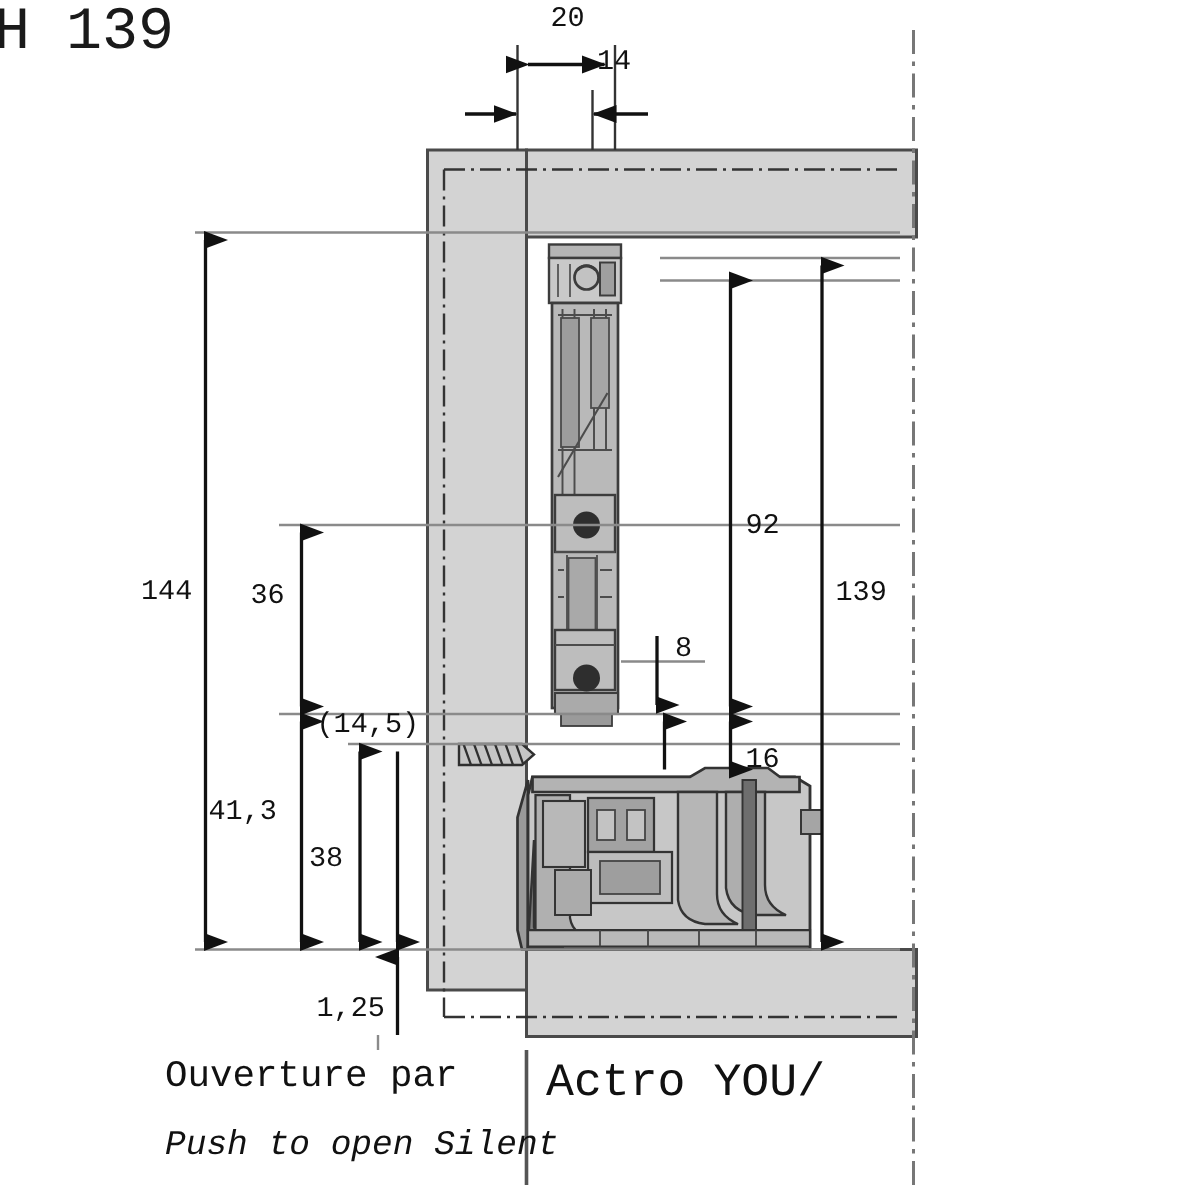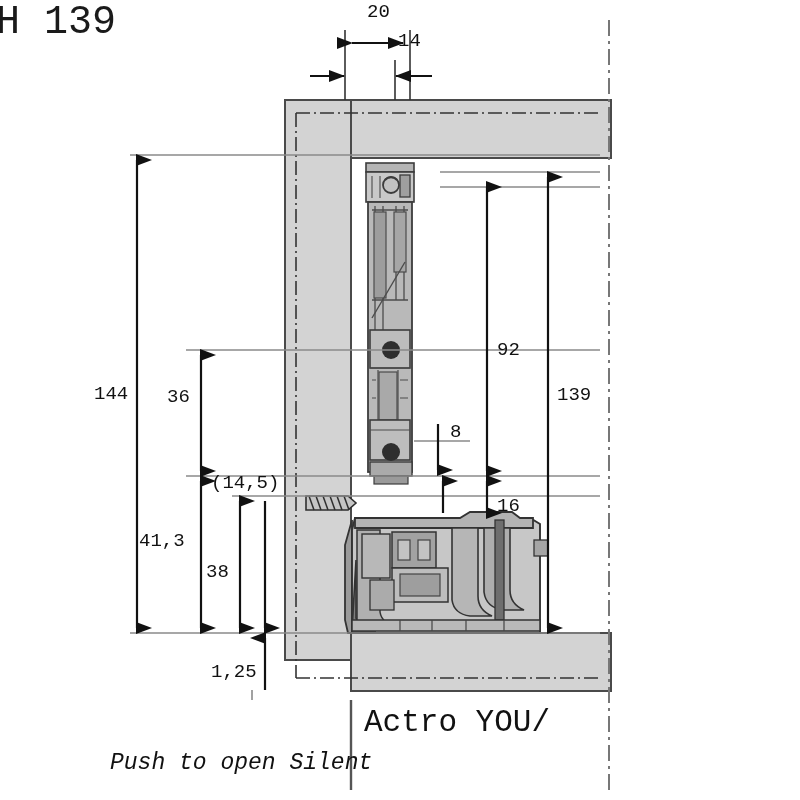--- a/index.html
+++ b/index.html
@@ -227,17 +227,18 @@
   <div class="txt dim" style="left:211px;top:474px;">(14,5)</div>
   <div class="txt dim" style="left:139px;top:532px;">41,3</div>
   <div class="txt dim" style="left:206px;top:563px;">38</div>
   <div class="txt dim" style="left:211px;top:663px;">1,25</div>
 
   <div class="txt dim" style="left:497px;top:317px;margin-top:24px;">92</div>
   <div class="txt dim" style="left:557px;top:386px;text-align:center;">139</div>
   <div class="txt dim" style="left:450px;top:423px;">8</div>
   <div class="txt dim" style="left:497px;top:497px;">16</div>
 
+  <div class="txt cap" style="left:110px;top:705px;">Ouverture par</div>
   <div class="txt prod" style="left:364px;top:704px;">Actro YOU/</div>
 
   <div class="txt cap it" style="left:110px;top:751px;">Push to open Silent</div>
 
 </div>
 
 </body></html>

